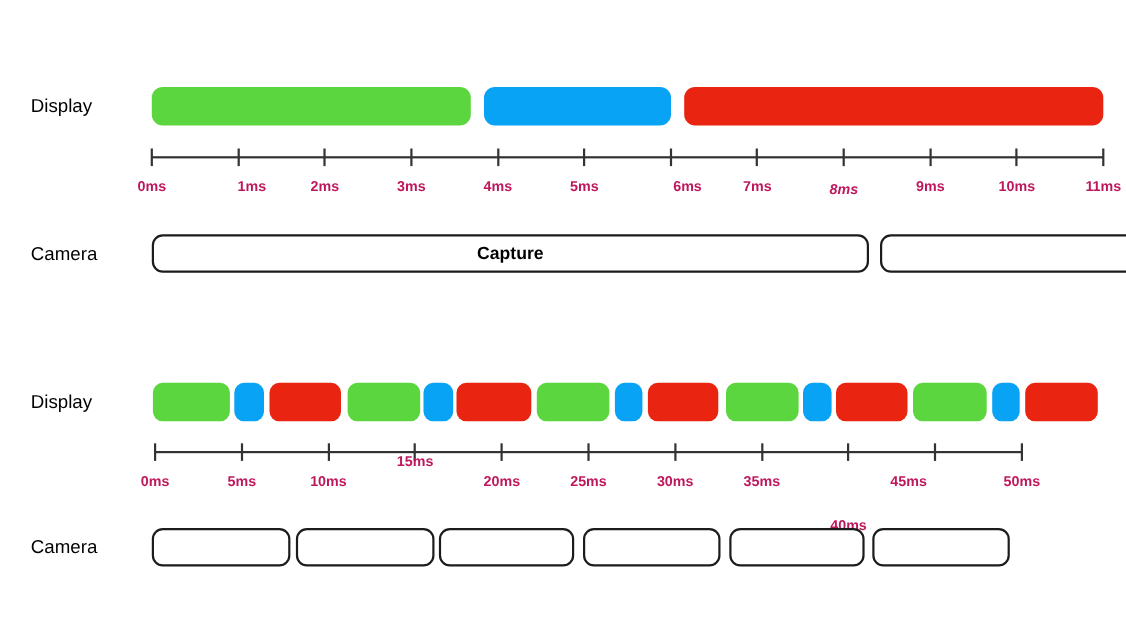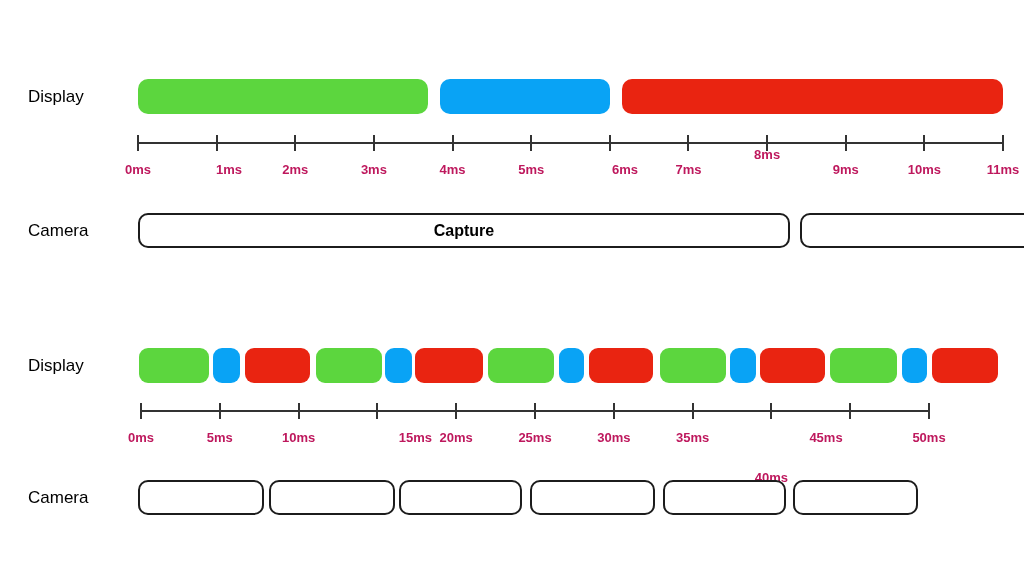--- a/index.html
+++ b/index.html
@@ -81,21 +81,21 @@
       <div class="tick-label" style="left: 373.92px; top: 162px;">3ms</div>
       <div class="tick" style="left: 451.56px; top: 135px; height: 16px; background: rgb(51, 51, 51);"></div>
       <div class="tick-label" style="left: 452.56px; top: 162px;">4ms</div>
       <div class="tick" style="left: 530.2px; top: 135px; height: 16px; background: rgb(51, 51, 51);"></div>
       <div class="tick-label" style="left: 531.2px; top: 162px;">5ms</div>
       <div class="tick" style="left: 608.84px; top: 135px; height: 16px; background: rgb(51, 51, 51);"></div>
       <div class="tick-label" style="left: 593px; top: 162px; margin-left: 32px;">6ms</div>
       <div class="tick" style="left: 687.48px; top: 135px; height: 16px; background: rgb(51, 51, 51);"></div>
       <div class="tick-label" style="left: 688.48px; top: 162px;">7ms</div>
       <div class="tick" style="left: 766.12px; top: 135px; height: 16px; background: rgb(51, 51, 51);"></div>
-      <div class="tick-label" style="left: 767.12px; top: 147px;">8ms</div>
+      <div class="tick-label" style="left: 767.12px; top: 164px; font-style: italic;">8ms</div>
       <div class="tick" style="left: 844.76px; top: 135px; height: 16px; background: rgb(51, 51, 51);"></div>
       <div class="tick-label" style="left: 845.76px; top: 162px;">9ms</div>
       <div class="tick" style="left: 923.4px; top: 135px; height: 16px; background: rgb(51, 51, 51);"></div>
       <div class="tick-label" style="left: 924.4px; top: 162px;">10ms</div>
       <div class="tick" style="left: 1002.04px; top: 135px; height: 16px; background: rgb(51, 51, 51);"></div>
       <div class="tick-label" style="left: 1003.04px; top: 162px;">11ms</div>
       <div class="cam-box" style="left: 138px; width: 651.926px; top: 213px; height: 35px; border-color: rgb(28, 28, 28);">
         <span class="cap-label">Capture</span>
       </div>
       <div class="cam-box" style="left: 800.149px; width: 273.667px; top: 213px; height: 35px; border-color: rgb(28, 28, 28);"></div>
@@ -117,21 +117,21 @@
       <div class="bar" style="left: 902.208px; width: 25.216px; top: 348px; height: 35px; border-radius: 9px; background: rgb(9, 163, 245);"></div>
       <div class="bar" style="left: 932.152px; width: 66.192px; top: 348px; height: 35px; border-radius: 9px; background: rgb(233, 36, 17);"></div>
       <div class="axis-line" style="left: 141px; width: 788px; top: 410px; background: rgb(51, 51, 51);"></div>
       <div class="tick" style="left: 140px; top: 403px; height: 16px; background: rgb(51, 51, 51);"></div>
       <div class="tick-label" style="left: 141px; top: 430px;">0ms</div>
       <div class="tick" style="left: 218.8px; top: 403px; height: 16px; background: rgb(51, 51, 51);"></div>
       <div class="tick-label" style="left: 219.8px; top: 430px;">5ms</div>
       <div class="tick" style="left: 297.6px; top: 403px; height: 16px; background: rgb(51, 51, 51);"></div>
       <div class="tick-label" style="left: 298.6px; top: 430px;">10ms</div>
       <div class="tick" style="left: 376.4px; top: 403px; height: 16px; background: rgb(51, 51, 51);"></div>
-      <div class="tick-label" style="left: 377.4px; top: 430px; margin-left: 38px;">15ms</div>
+      <div class="tick-label" style="left: 377.4px; top: 412px;">15ms</div>
       <div class="tick" style="left: 455.2px; top: 403px; height: 16px; background: rgb(51, 51, 51);"></div>
       <div class="tick-label" style="left: 456.2px; top: 430px;">20ms</div>
       <div class="tick" style="left: 534px; top: 403px; height: 16px; background: rgb(51, 51, 51);"></div>
       <div class="tick-label" style="left: 535px; top: 430px;">25ms</div>
       <div class="tick" style="left: 612.8px; top: 403px; height: 16px; background: rgb(51, 51, 51);"></div>
       <div class="tick-label" style="left: 613.8px; top: 430px;">30ms</div>
       <div class="tick" style="left: 691.6px; top: 403px; height: 16px; background: rgb(51, 51, 51);"></div>
       <div class="tick-label" style="left: 692.6px; top: 430px;">35ms</div>
       <div class="tick" style="left: 770.4px; top: 403px; height: 16px; background: rgb(51, 51, 51);"></div>
       <div class="tick-label" style="left: 771.4px; top: 430px; margin-top: 40px;">40ms</div>

